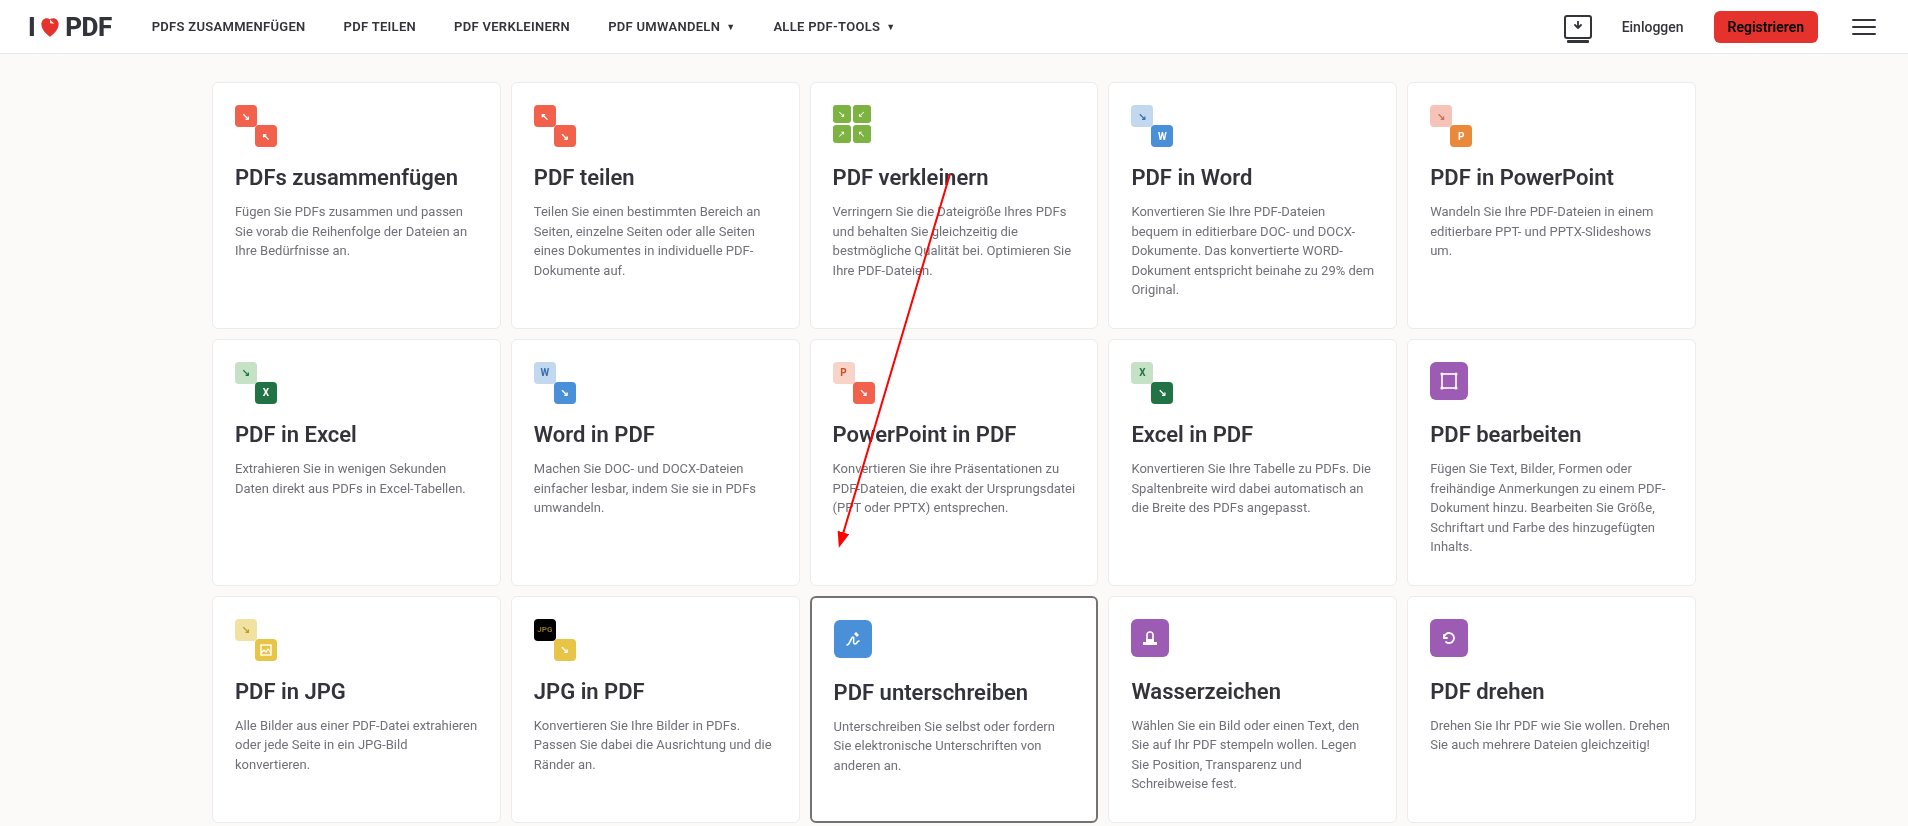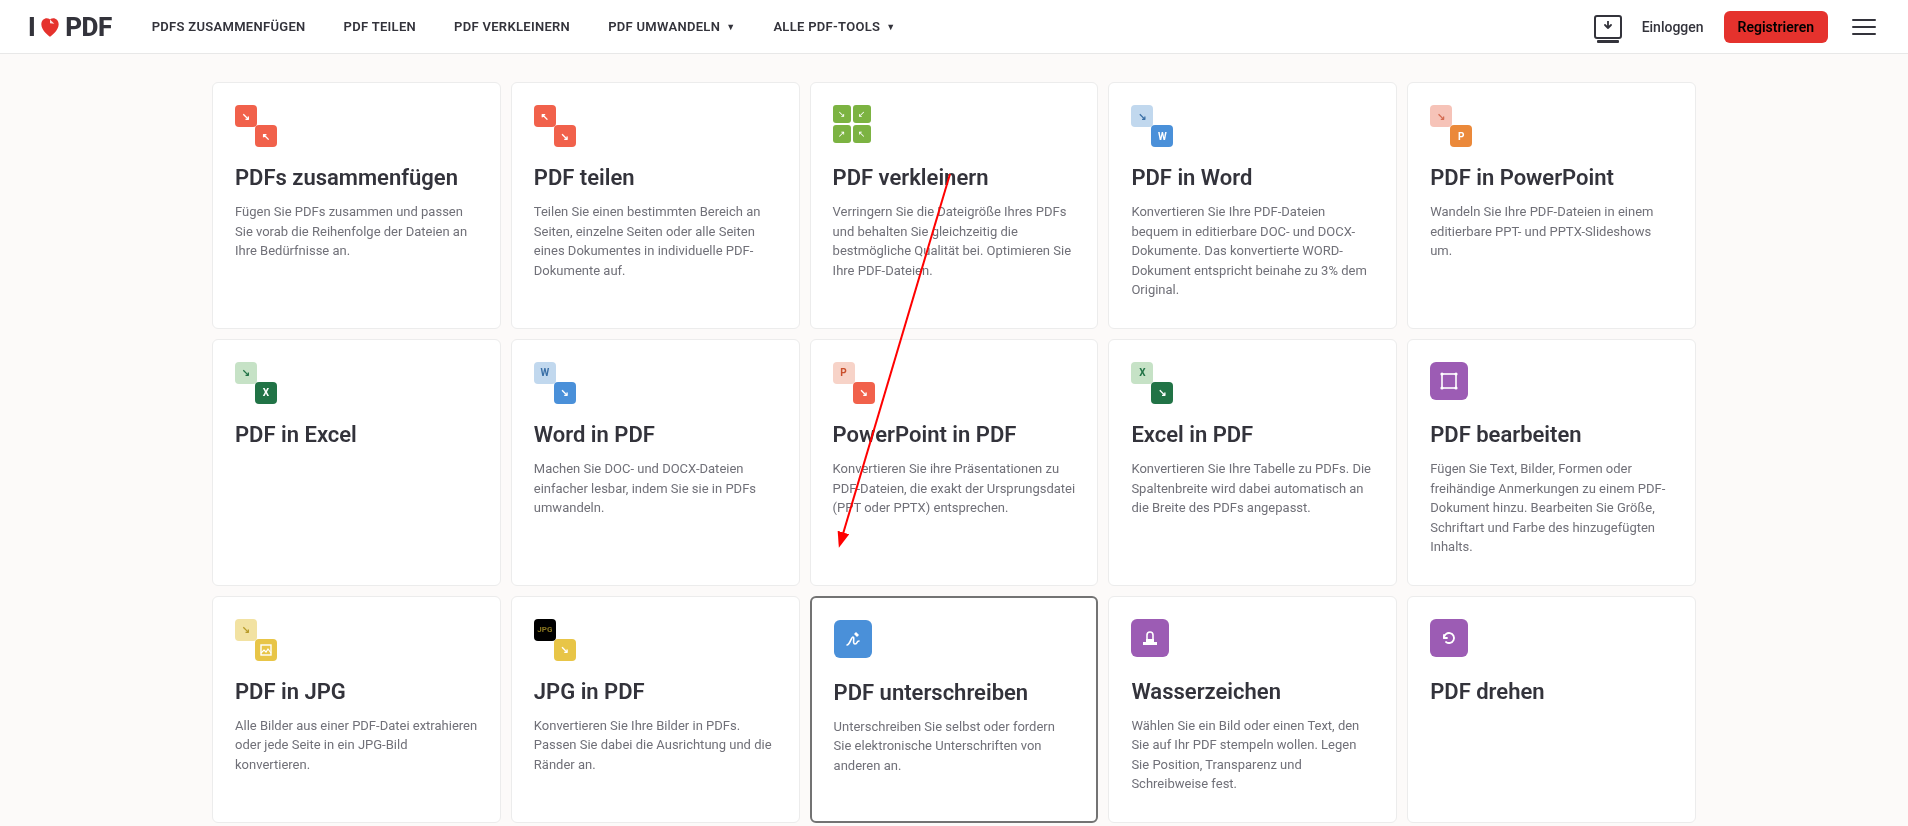--- a/index.html
+++ b/index.html
@@ -46,21 +46,21 @@
   align-items: center;
   gap: 6px;
 }
 .nav-item .caret {
   font-size: 9px;
 }
 .header-spacer { flex: 1; }
 .header-right {
   display: flex;
   align-items: center;
-  gap: 20px;
+  gap: 30px;
 }
 .download-box {
   width: 28px;
   height: 24px;
   border: 2px solid #33333b;
   border-radius: 3px;
   position: relative;
   display: flex;
   align-items: center;
   justify-content: center;
@@ -289,21 +289,21 @@
   </div>
 
   <div class="card">
     <div class="card-icon">
       <div class="ic-stack">
             <div class="ic-sq ic-a c-lblue">↘</div>
             <div class="ic-sq ic-b c-blue">W</div>
           </div>
     </div>
     <div class="card-title">PDF in Word</div>
-    <div class="card-desc">Konvertieren Sie Ihre PDF-Dateien bequem in editierbare DOC- und DOCX-Dokumente. Das konvertierte WORD-Dokument entspricht beinahe zu 3% dem Original.</div>
+    <div class="card-desc">Konvertieren Sie Ihre PDF-Dateien bequem in editierbare DOC- und DOCX-Dokumente. Das konvertierte WORD-Dokument entspricht beinahe zu 29% dem Original.</div>
   </div>
 
   <div class="card">
     <div class="card-icon">
       <div class="ic-stack">
             <div class="ic-sq ic-a c-ppink">↘</div>
             <div class="ic-sq ic-b c-orange">P</div>
           </div>
     </div>
     <div class="card-title">PDF in PowerPoint</div>
@@ -311,20 +311,21 @@
   </div>
 
   <div class="card">
     <div class="card-icon">
       <div class="ic-stack">
             <div class="ic-sq ic-a c-lexcel">↘</div>
             <div class="ic-sq ic-b c-excel">X</div>
           </div>
     </div>
     <div class="card-title">PDF in Excel</div>
+    <div class="card-desc">Extrahieren Sie in wenigen Sekunden Daten direkt aus PDFs in Excel-Tabellen.</div>
   </div>
 
   <div class="card">
     <div class="card-icon">
       <div class="ic-stack">
             <div class="ic-sq ic-a c-lblue">W</div>
             <div class="ic-sq ic-b c-blue">↘</div>
           </div>
     </div>
     <div class="card-title">Word in PDF</div>
@@ -426,20 +427,21 @@
   <div class="card">
     <div class="card-icon">
       <div class="ic-single c-purple">
             <svg width="20" height="20" viewBox="0 0 20 20">
               <path d="M5 10a5 5 0 1 1 2 4" stroke="#fff" stroke-width="1.8" fill="none" stroke-linecap="round"></path>
               <path d="M5 7v3h3" stroke="#fff" stroke-width="1.8" fill="none" stroke-linecap="round" stroke-linejoin="round"></path>
             </svg>
           </div>
     </div>
     <div class="card-title">PDF drehen</div>
+    <div class="card-desc">Drehen Sie Ihr PDF wie Sie wollen. Drehen Sie auch mehrere Dateien gleichzeitig!</div>
   </div>
 
 </div>
 
 <svg class="arrow-annotation" style="top:110px; left:820px;" width="160" height="400">
   <defs>
     <marker id="ahead" markerWidth="10" markerHeight="10" refX="6" refY="3" orient="auto">
       <path d="M0,0 L0,6 L8,3 z" fill="#ff0000"></path>
     </marker>
   </defs>

